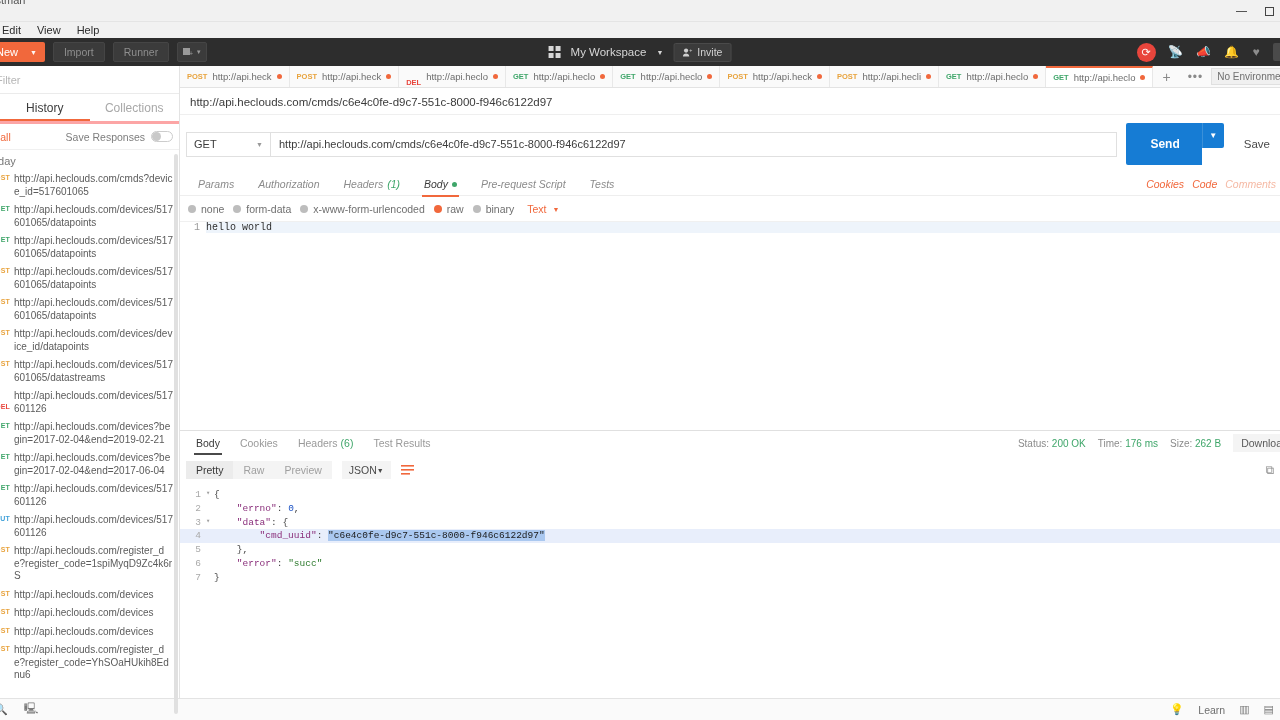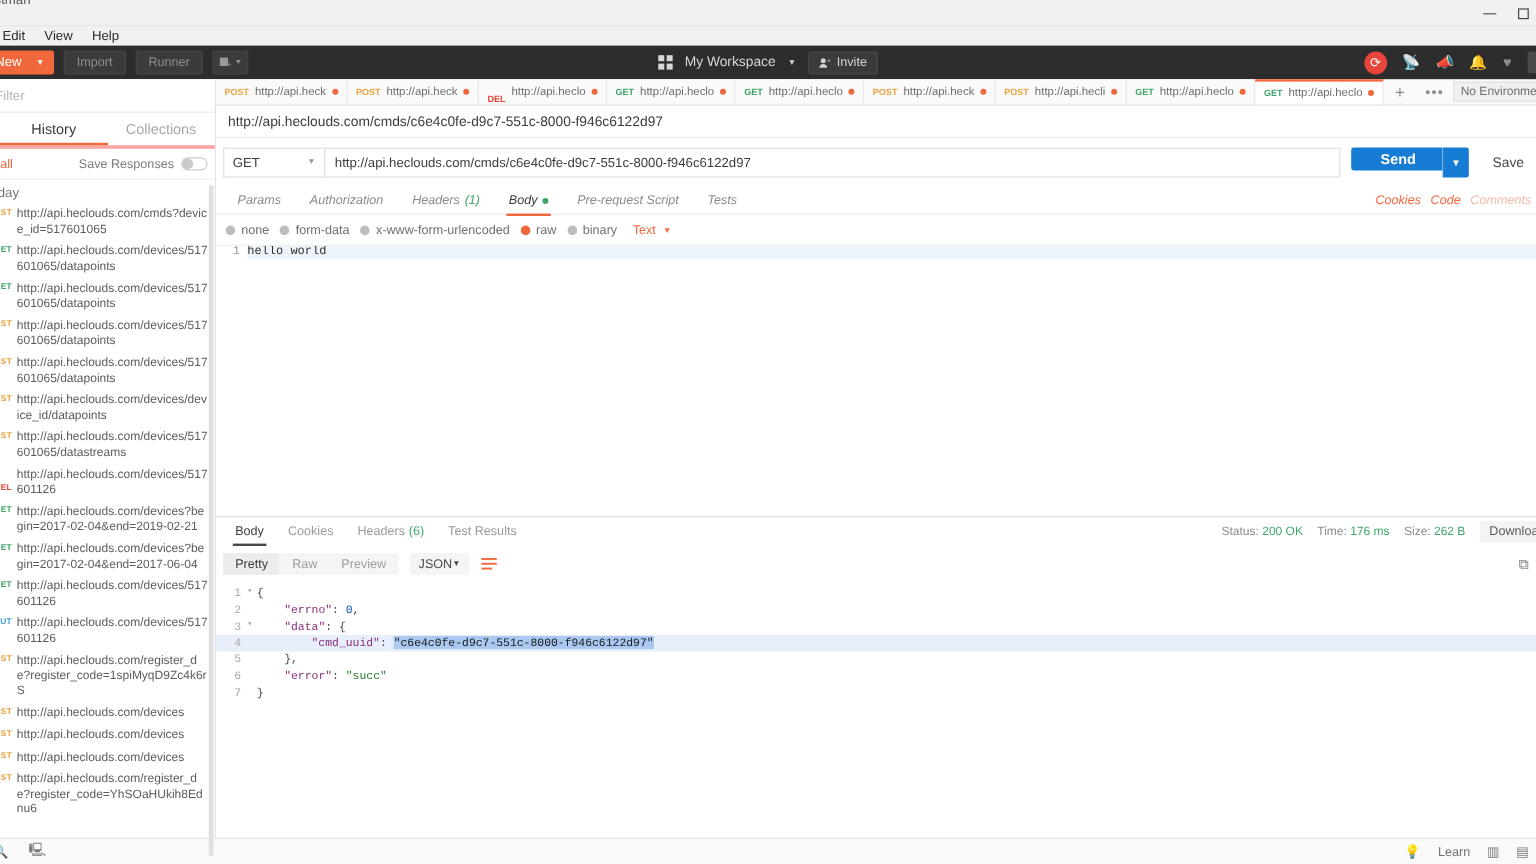--- a/index.html
+++ b/index.html
@@ -126,21 +126,21 @@
   .method-box {
     width: 84px; height: 25px; border: 1px solid #e0e0e0; border-right: none; background: #fff;
     display: flex; align-items: center; justify-content: space-between; padding: 0 7px; font-size: 11px; color: #3c3c3c;
   }
   .url-box {
     flex: 1; height: 25px; border: 1px solid #e0e0e0; background: #fff; display: flex;
     align-items: center; padding: 0 8px; font-size: 11px; color: #3c3c3c; min-width: 0; overflow: hidden;
   }
   .send-wrap { display: flex; margin-left: 9px; }
   .btn-send {
-    background: #167cd4; color: #fff; height: 19px; display: flex; align-items: center;
+    background: #167cd4; color: #fff; height: 42px; display: flex; align-items: center;
     padding: 0 22px 0 24px; font-size: 12px; font-weight: bold; border-radius: 2px 0 0 2px;
   }
   .btn-send-caret { background: #167cd4; color: #fff; width: 22px; height: 25px; display: flex; align-items: center; justify-content: center; border-left: 1px solid #3a90d9; border-radius: 0 2px 2px 0; font-size: 8px; }
   .btn-save { height: 25px; display: flex; align-items: center; padding: 0 10px; font-size: 11.5px; color: #4a4a4a; margin-left: 10px; }
 
   .req-tabs { display: flex; align-items: center; padding-left: 6px; height: 22px; position: relative; font-style: italic; }
   .rqt { font-size: 10.5px; color: #8b8b8b; padding: 0 12px; position: relative; height: 22px; display: flex; align-items: center; gap: 4px; }
   .rqt.active { color: #3b3b3b; }
   .rqt.active::after { content: ""; position: absolute; bottom: -2px; left: 10px; right: 10px; height: 2px; background: #f1683c; }
   .rqt .cnt { color: #3fa66a; }

